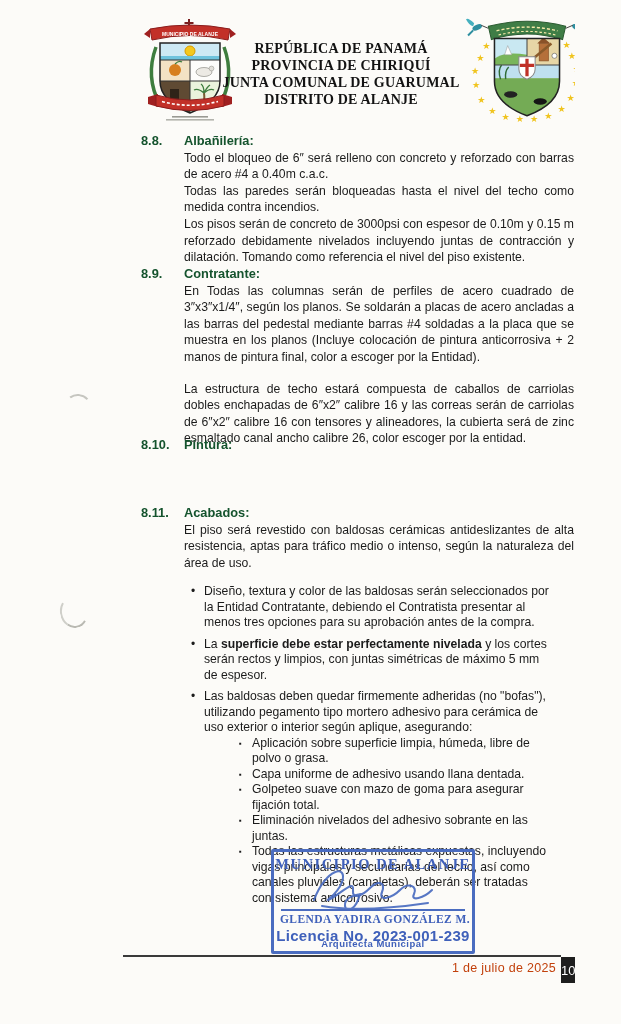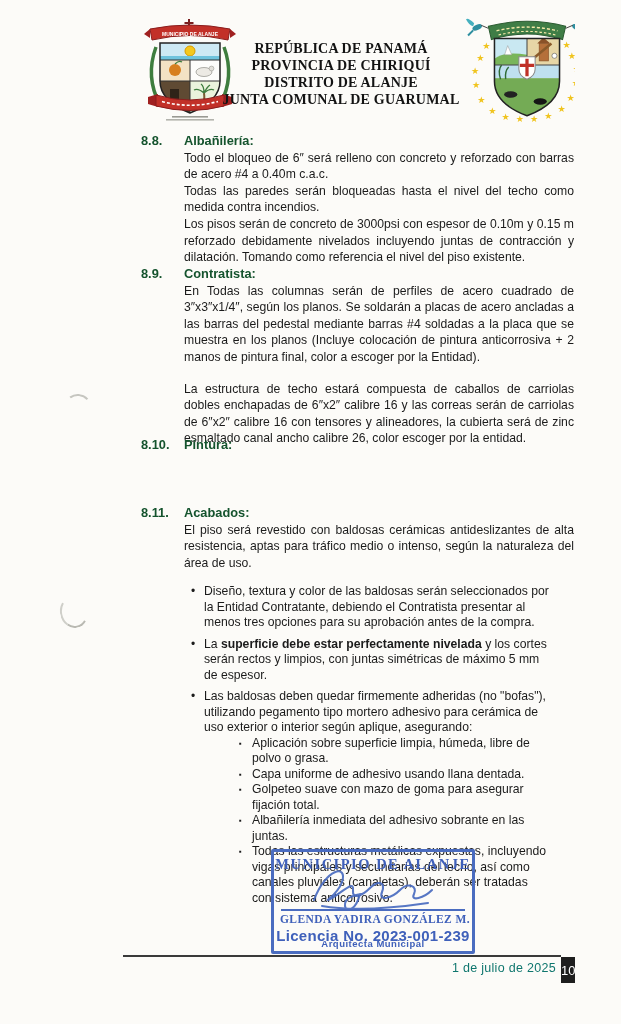--- a/index.html
+++ b/index.html
@@ -47,21 +47,21 @@
     font-size:14.5px;letter-spacing:1.5px;}
   .signature{position:absolute;left:22px;top:6px;}
   .stamp-line{position:absolute;left:7px;right:7px;top:57px;border-top:2px solid #4a6cc0;}
   .stamp-name{position:absolute;left:4px;right:0;top:61px;font-family:"Liberation Serif",serif;
     font-weight:bold;font-size:11.5px;letter-spacing:.4px;}
   .stamp-license{position:absolute;left:0;right:0;top:75px;font-weight:bold;font-size:15px;letter-spacing:.3px;}
   .stamp-role{position:absolute;left:0;right:0;top:86px;font-weight:bold;font-size:9.5px;letter-spacing:.5px;}
   
   .footer-line{position:absolute;left:77px;top:955px;width:438px;height:2px;background:#3a3a3a;}
   .footer-date{position:absolute;left:0;top:961px;width:510px;text-align:right;
-    color:#0f766e;font-size:12.5px;letter-spacing:.3px;}
+    color:#c2410c;font-size:12.5px;letter-spacing:.3px;}
   .page-box{position:absolute;left:515px;top:957px;width:37px;height:26px;background:#1e1e1e;
     color:#fff;font-size:13px;display:flex;align-items:center;justify-content:flex-start;}
 </style>
 </head>
 <body>
 
 <div class="page">
 
   <svg class="crest-left" width="96" height="106" viewBox="0 0 96 104">
     <defs>
@@ -98,22 +98,22 @@
     <path d="M90,80 L80,77 L80,90 L90,87 Z" fill="#a02020"></path>
     <path d="M14,78 Q48,88 82,78 L82,89 Q48,98 14,89 Z" fill="#c23028" stroke="#8a1d1d" stroke-width="1"></path>
     <path d="M20,84.5 Q48,92 76,84.5" stroke="#ffffff" stroke-width="1.6" stroke-dasharray="3,2" fill="none"></path>
     <rect x="30" y="99" width="36" height="1.6" fill="#9a9a94"></rect>
     <rect x="24" y="102" width="48" height="1.6" fill="#b3b3ad"></rect>
   </svg>
 
   <div class="header-title">
     <div>REPÚBLICA DE PANAMÁ</div>
     <div>PROVINCIA DE CHIRIQUÍ</div>
+    <div>JUNTA COMUNAL DE GUARUMAL</div>
     <div>DISTRITO DE ALANJE</div>
-    <div>JUNTA COMUNAL DE GUARUMAL</div>
   </div>
 
   <svg class="crest-right" width="122" height="108" viewBox="0 0 120 106">
     <defs>
       <clipPath id="rsh">
           <path d="M28,24 h64 v42 q0,22 -32,34 q-32,-12 -32,-34 Z"></path>
         </clipPath>
     </defs>
 
     <g>
@@ -189,21 +189,21 @@
         <span>Albañilería:</span>
       </div>
       <p class="para">Todo el bloqueo de 6″ será relleno con concreto y reforzado con barras de acero #4 a 0.40m c.a.c.</p>
       <p class="para">Todas las paredes serán bloqueadas hasta el nivel del techo como medida contra incendios.</p>
       <p class="para">Los pisos serán de concreto de 3000psi con espesor de 0.10m y 0.15 m reforzado debidamente nivelados incluyendo juntas de contracción y dilatación. Tomando como referencia el nivel del piso existente.</p>
     </section>
 
     <section class="sec sec-2">
       <div class="sec-head">
         <span class="num">8.9.</span>
-        <span>Contratista:</span>
+        <span>Contratante:</span>
       </div>
       <p class="para">En Todas las columnas serán de perfiles de acero cuadrado de 3″x3″x1/4″, según los planos. Se soldarán a placas de acero ancladas a las barras del pedestal mediante barras #4 soldadas a la placa que se muestra en los planos (Incluye colocación de pintura anticorrosiva + 2 manos de pintura final, color a escoger por la Entidad).</p>
       <p class="para gap">La estructura de techo estará compuesta de caballos de carriolas dobles enchapadas de 6″x2″ calibre 16 y las correas serán de carriolas de 6″x2″ calibre 16 con tensores y alineadores, la cubierta será de zinc esmaltado canal ancho calibre 26, color escoger por la entidad.</p>
     </section>
 
     <section class="sec sec-3">
       <div class="sec-head">
         <span class="num">8.10.</span>
         <span>Pintura:</span>
       </div>
@@ -223,21 +223,21 @@
       </li>
       <li>
         <span>La </span><b>superficie debe estar perfectamente nivelada</b><span> y los cortes serán rectos y limpios, con juntas simétricas de máximo 5 mm de espesor.</span>
       </li>
       <li>
         <span>Las baldosas deben quedar firmemente adheridas (no "bofas"), utilizando pegamento tipo mortero adhesivo para cerámica de uso exterior o interior según aplique, asegurando:</span>
         <ul class="subs">
           <li>Aplicación sobre superficie limpia, húmeda, libre de polvo o grasa.</li>
           <li>Capa uniforme de adhesivo usando llana dentada.</li>
           <li>Golpeteo suave con mazo de goma para asegurar fijación total.</li>
-          <li>Albañilería inmediata del adhesivo sobrante en las juntas.</li>
+          <li>Eliminación nivelados del adhesivo sobrante en las juntas.</li>
           <li>Todas las estructuras metálicas expuestas, incluyendo vigas principales y secundarias del techo, así como canales pluviales (canaletas), deberán ser tratadas con sistema anticorrosivo.</li>
         </ul>
       </li>
     </ul>
   </div>
 
   <div class="stamp">
     <div class="stamp-title">MUNICIPIO DE ALANJE</div>
     <svg class="signature" width="152" height="56" viewBox="0 0 152 56">
       <g stroke="#4a6cc0" stroke-width="2.1" fill="none" stroke-linecap="round" opacity="0.92">

